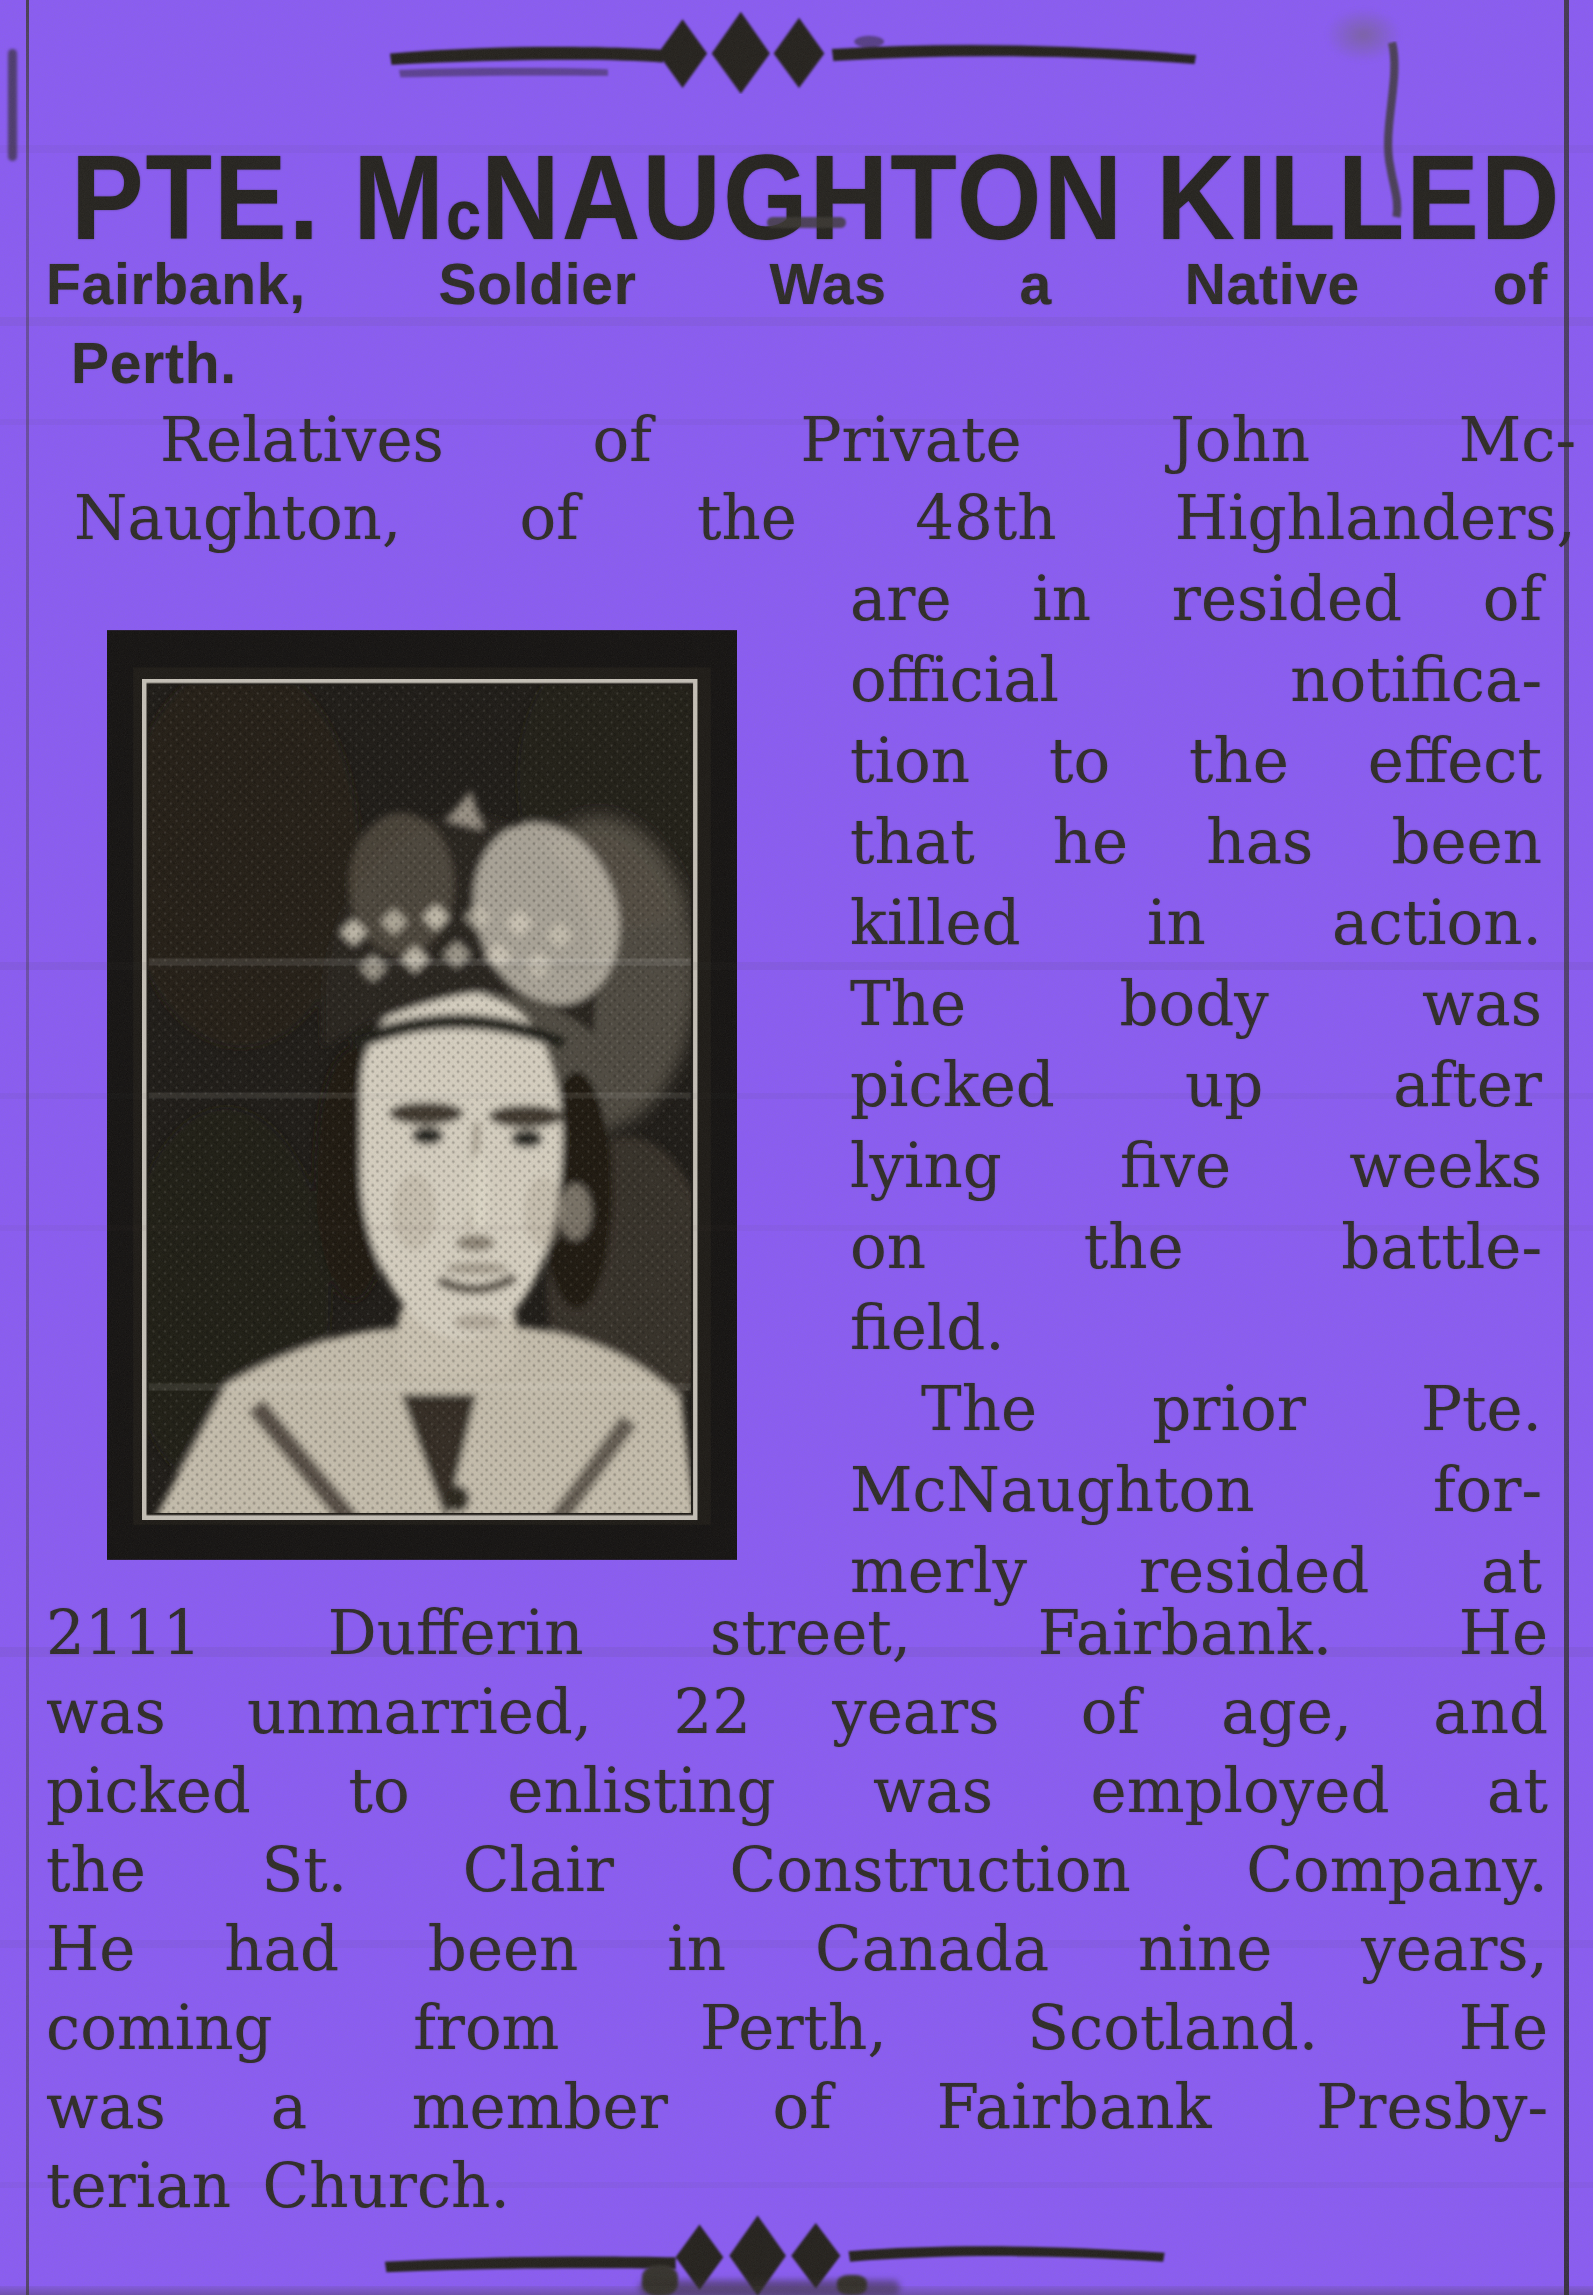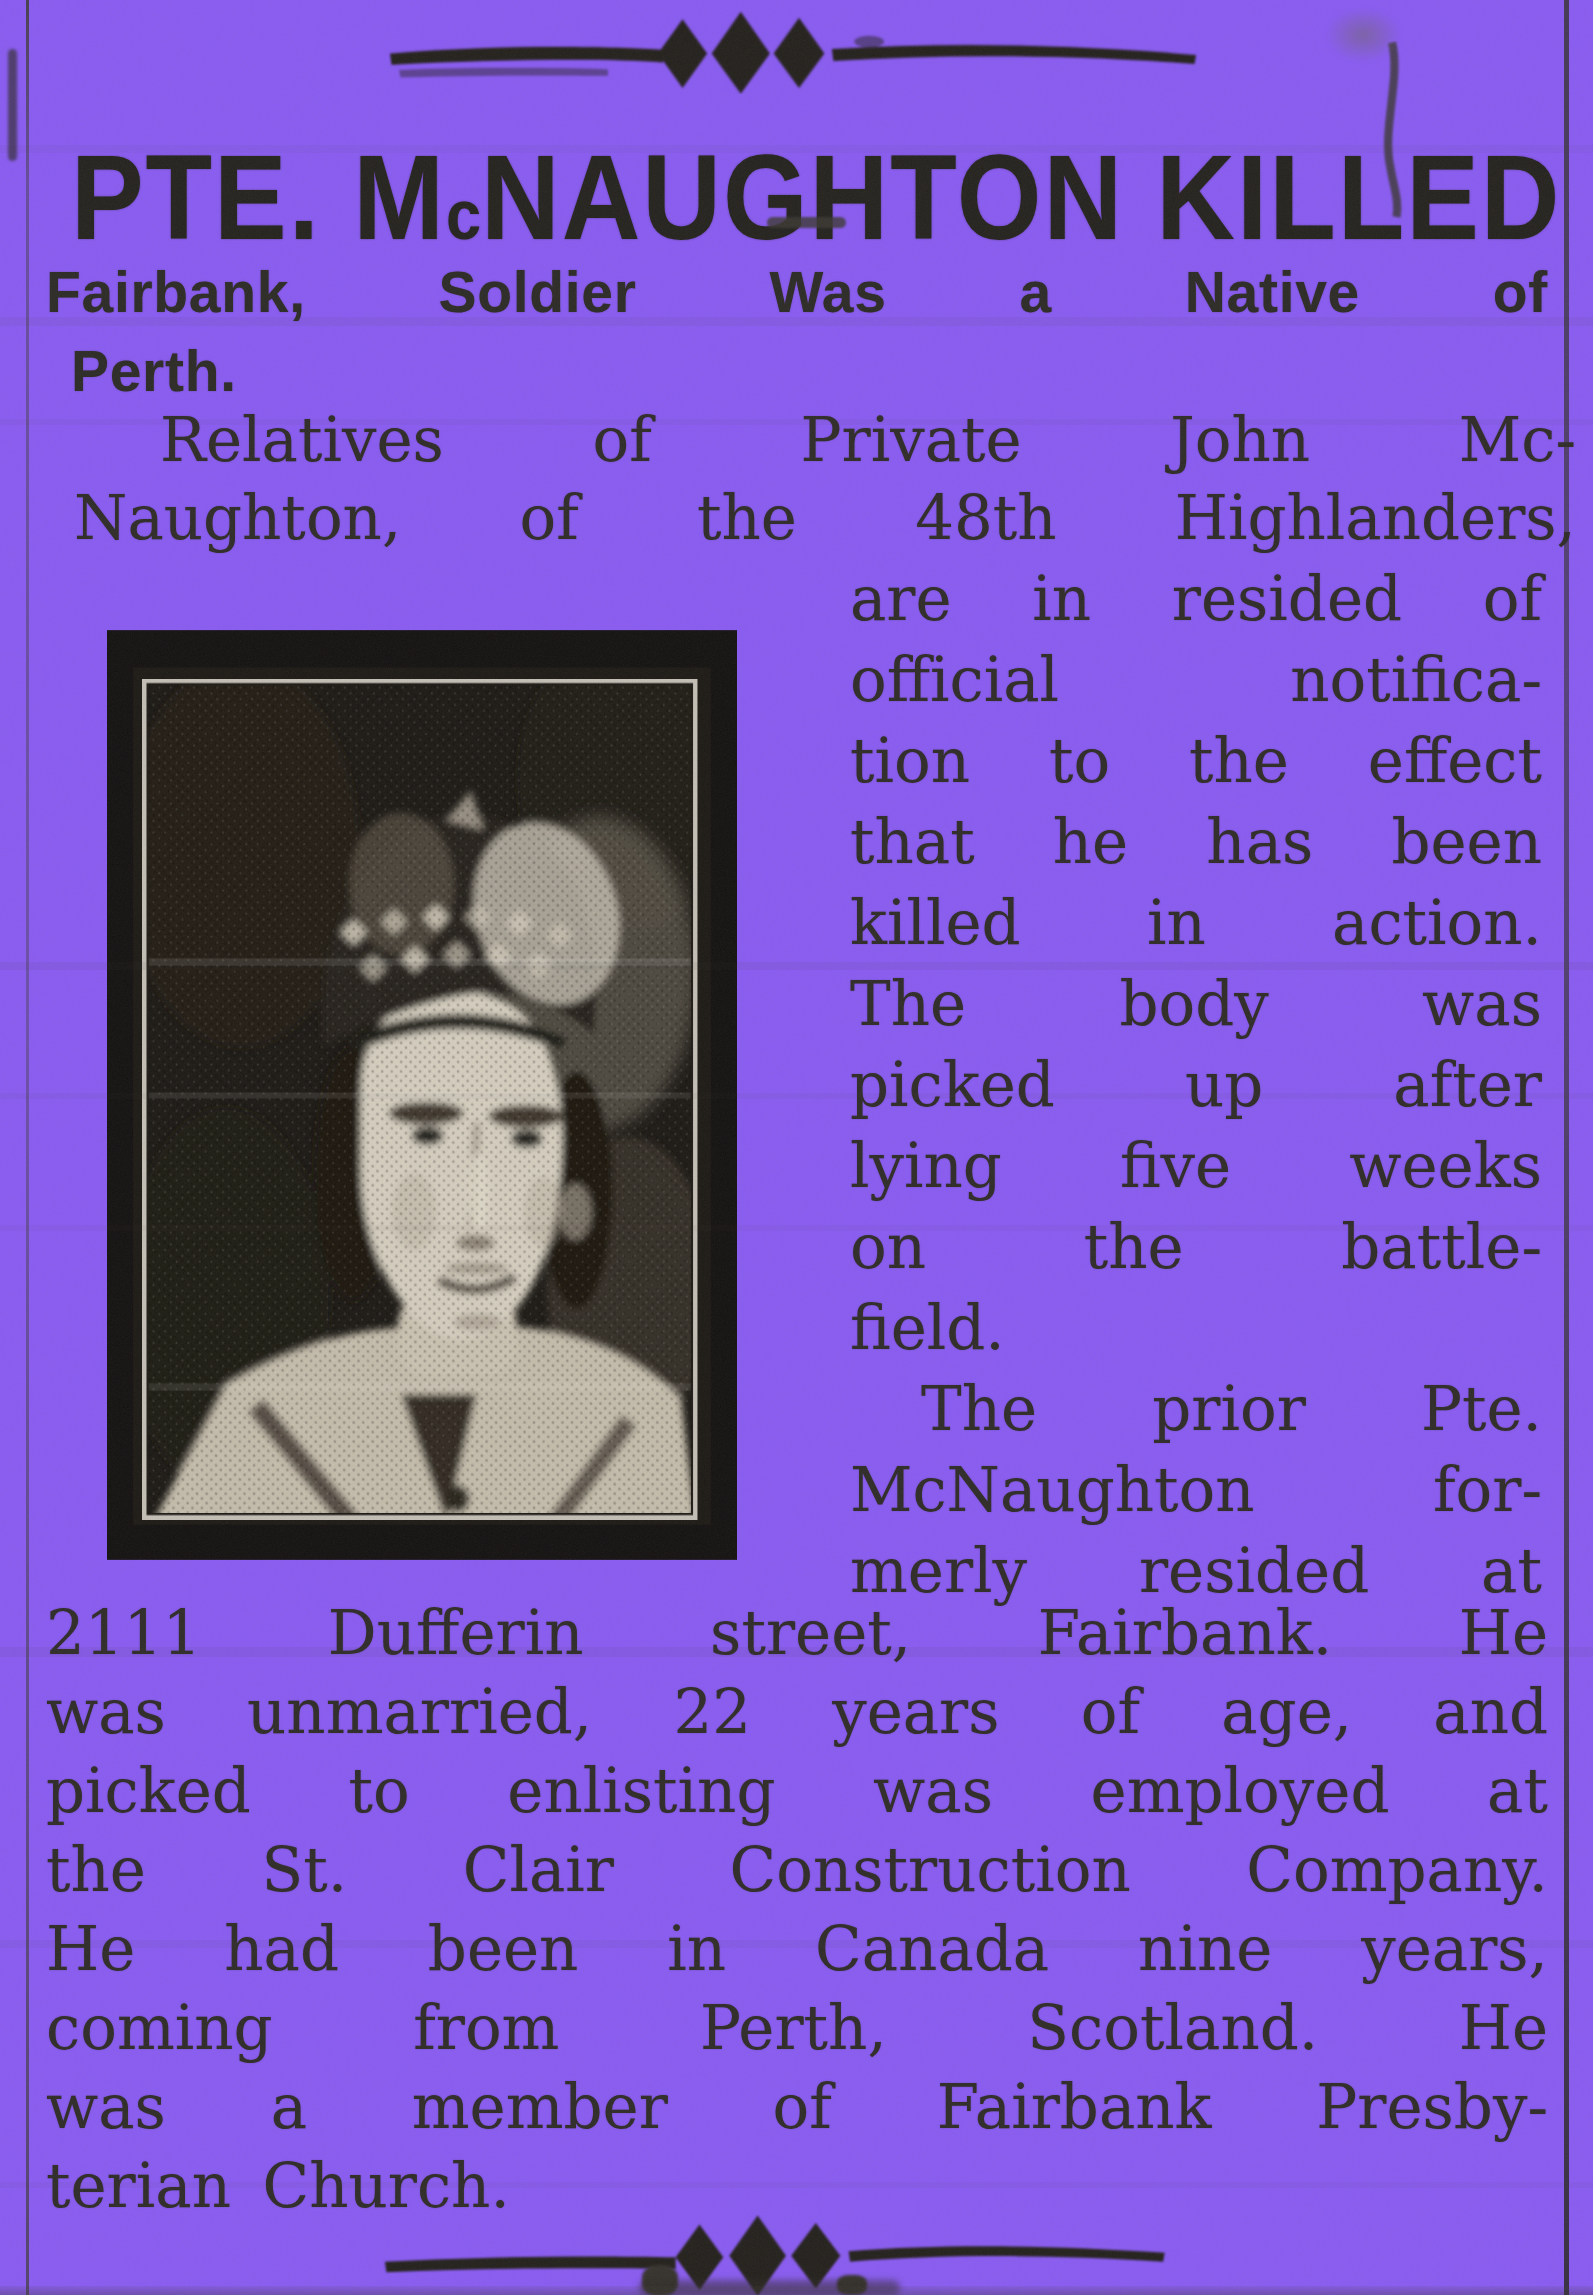--- a/index.html
+++ b/index.html
@@ -31,21 +31,21 @@
   #headline .small-c{font-size:.58em;letter-spacing:0;}
   #headline-dash{position:absolute;left:767px;top:217px;width:79px;height:11.2px;
     background:#3c3934;border-radius:6px;filter:blur(1.1px);opacity:.8;}
   
   #subhead{
     position:absolute;left:46px;top:245px;width:1502px;
     font-family:"Liberation Sans", sans-serif;font-weight:bold;
     font-size:57px;line-height:79px;color:#2c2a26;
     text-shadow:0 0 1.5px rgba(44,42,38,.5);letter-spacing:0.7px;
   }
-  #subhead .sh1{text-align:justify;text-align-last:justify;margin-top:8px;}
+  #subhead .sh1{text-align:justify;text-align-last:justify;}
   #subhead .sh2{text-align:left;transform:translateX(25px);}
   
   .bodytext{font-size:61px;text-shadow:0 0 1.5px rgba(46,43,40,.42);word-spacing:.2em;}
   .bl{text-align:justify;text-align-last:justify;}
   .bl.left{text-align:left;text-align-last:left;}
   .bl.ind{text-indent:86px;}
   .bl.ind2{text-indent:71px;}
   #intro{position:absolute;left:46px;top:401px;width:1502px;line-height:78px;margin-left:28px;}
   #wrapcol{position:absolute;left:850px;top:558px;width:692px;line-height:81px;}
   #tail{position:absolute;left:46px;top:1593px;width:1502px;line-height:79px;}

